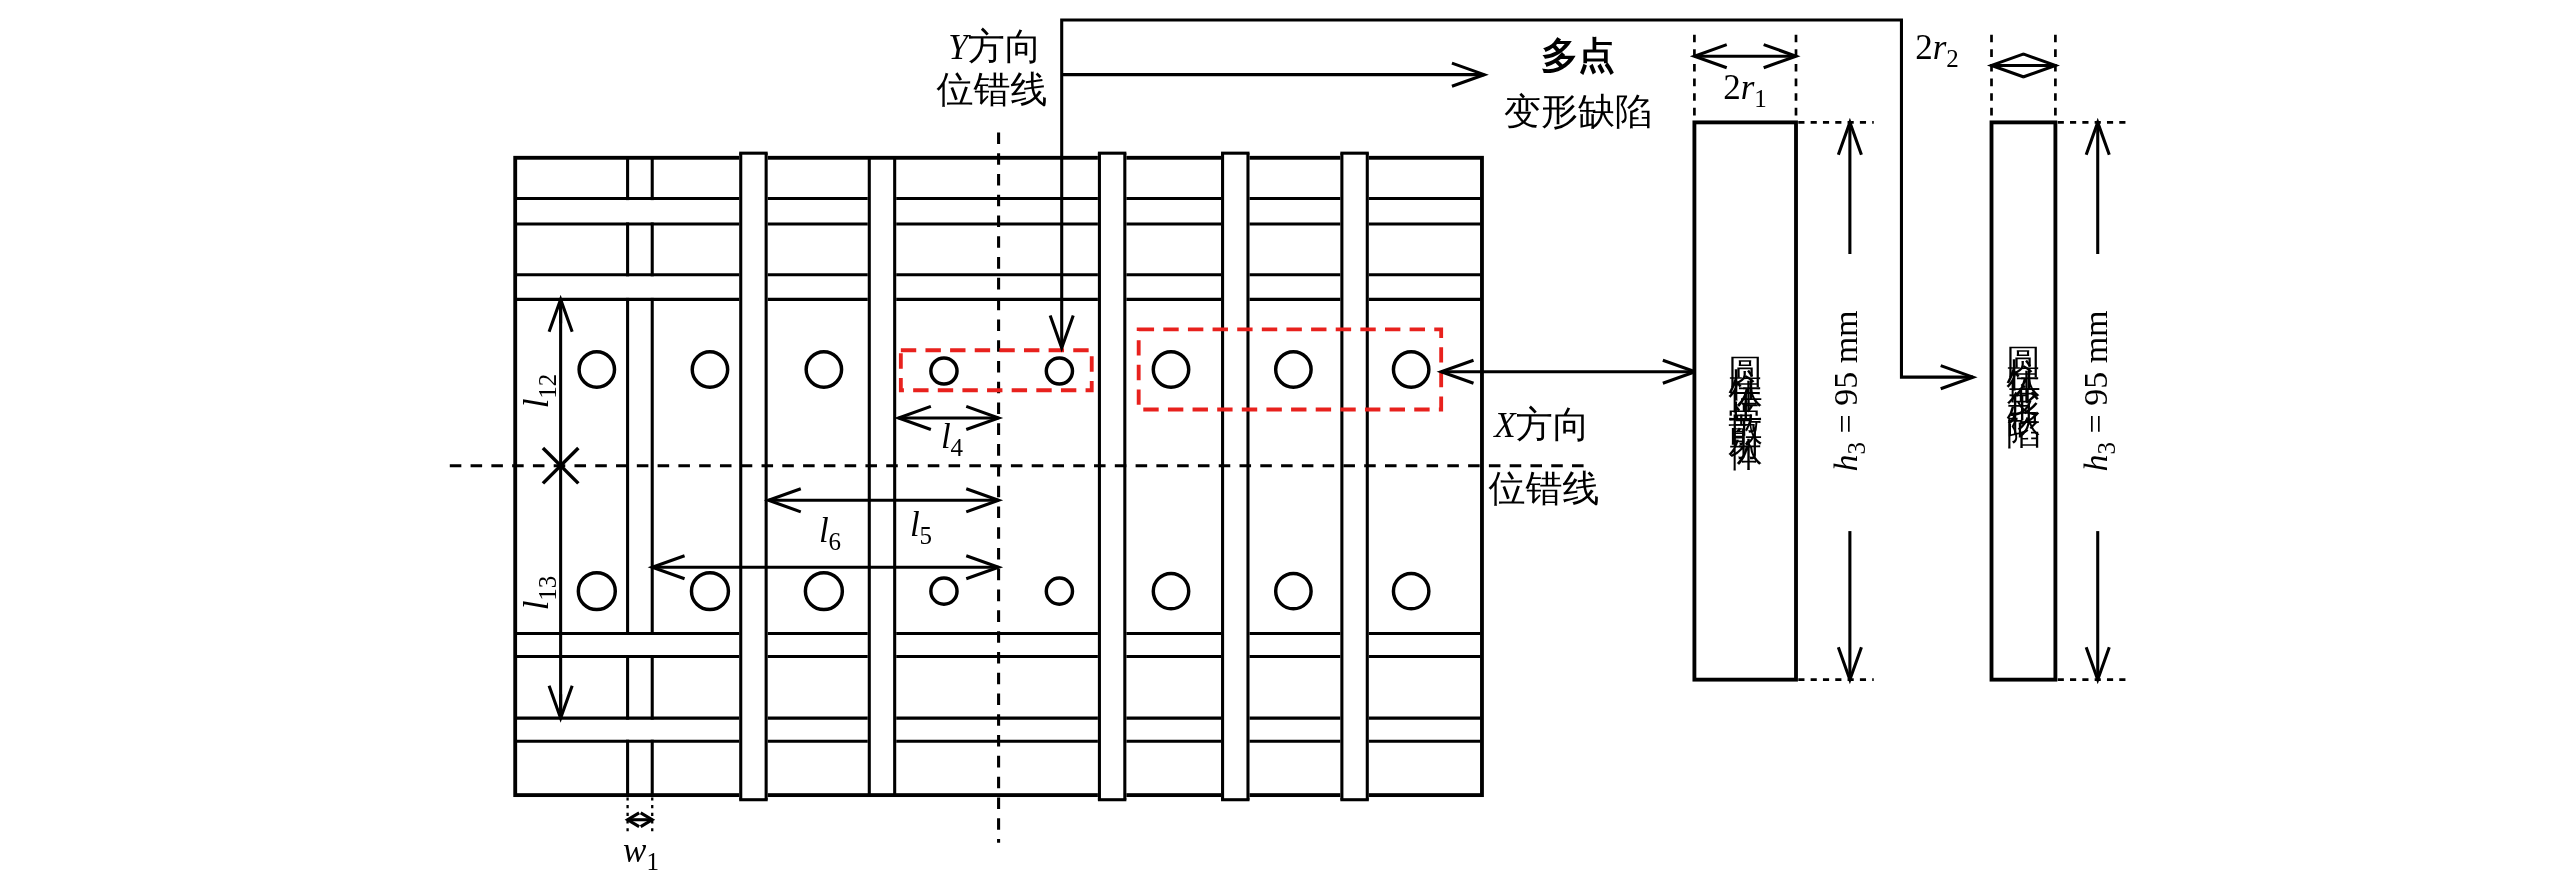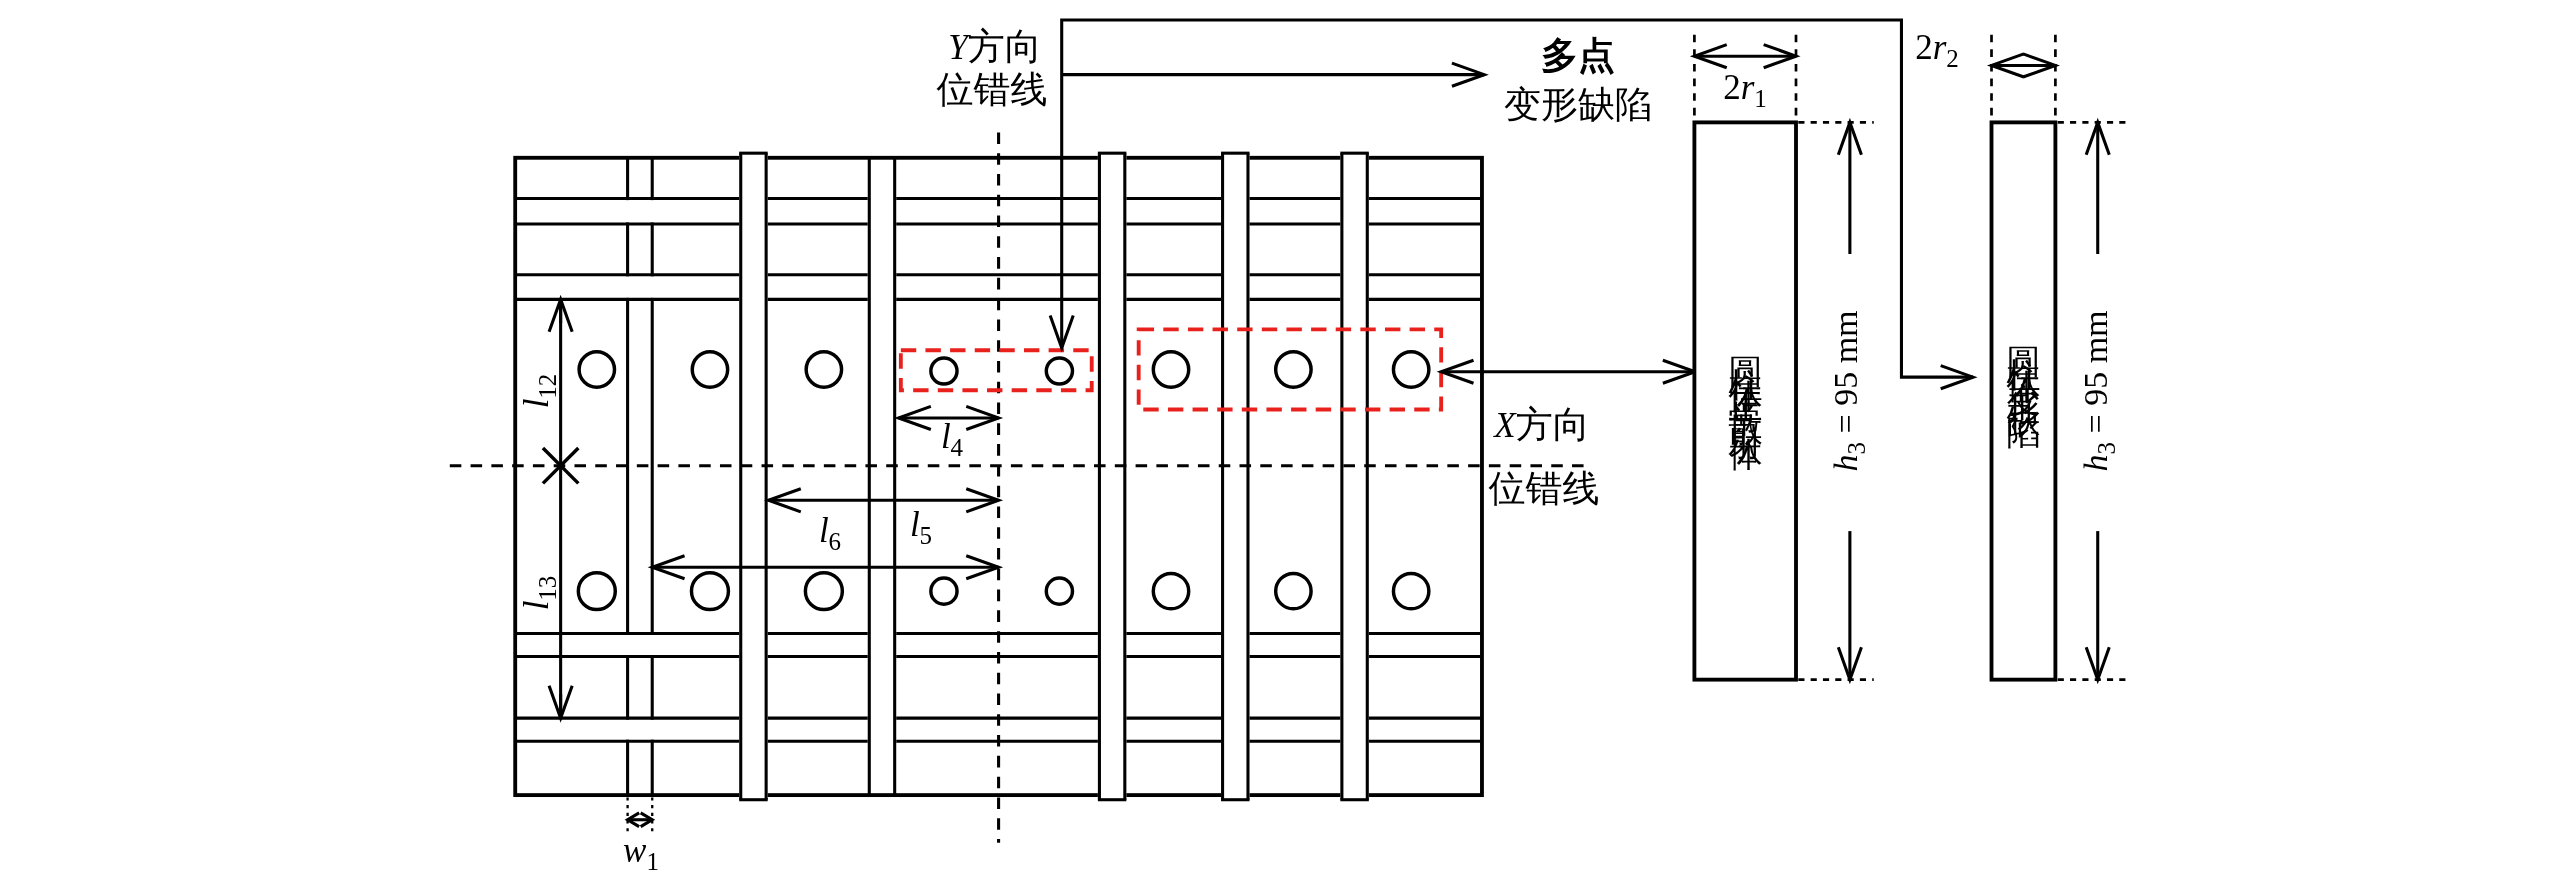--- a/index.html
+++ b/index.html
@@ -174,21 +174,21 @@
     <line x1="2673" y1="883" x2="2764" y2="883" stroke-width="3.5" stroke-dasharray="8 8"></line>
     <path d="M 2725 330 L 2725 159" fill="none" stroke-width="4" marker-end="url(#ah)"></path>
     <path d="M 2725 690 L 2725 883" fill="none" stroke-width="4" marker-end="url(#ah)"></path>
   </g>
 </svg>
 
 <div class="lbl" style="left:995px;top:46px;"><span class="mathlbl"><span class="var">Y</span></span><span>方向</span></div>
 <div class="lbl" style="left:992px;top:89px;"><span>位错线</span></div>
 
 <div class="lbl" style="left:1578px;top:55px;font-weight:bold;"><span>多点</span></div>
-<div class="lbl" style="left:1578px;top:104px;"><span>变形缺陷</span></div>
+<div class="lbl" style="left:1578px;top:111px;"><span>变形缺陷</span></div>
 
 <div class="lbl" style="left:1542px;top:424px;"><span class="mathlbl"><span class="var">X</span></span><span>方向</span></div>
 <div class="lbl" style="left:1544px;top:488px;"><span>位错线</span></div>
 
 <div class="lbl mathlbl" style="left:1745px;top:87px;"><span>2</span><span class="var">r</span><sub>1</sub></div>
 <div class="lbl mathlbl" style="left:1937px;top:25px;margin-top:22px;"><span>2</span><span class="var">r</span><sub>2</sub></div>
 
 <div class="lbl rot mathlbl h3lbl" style="left:1846px;top:391px;"><span class="var">h</span><sub>3</sub><span> = 95 mm</span></div>
 <div class="lbl rot mathlbl h3lbl" style="left:2096px;top:391px;"><span class="var">h</span><sub>3</sub><span> = 95 mm</span></div>
 

